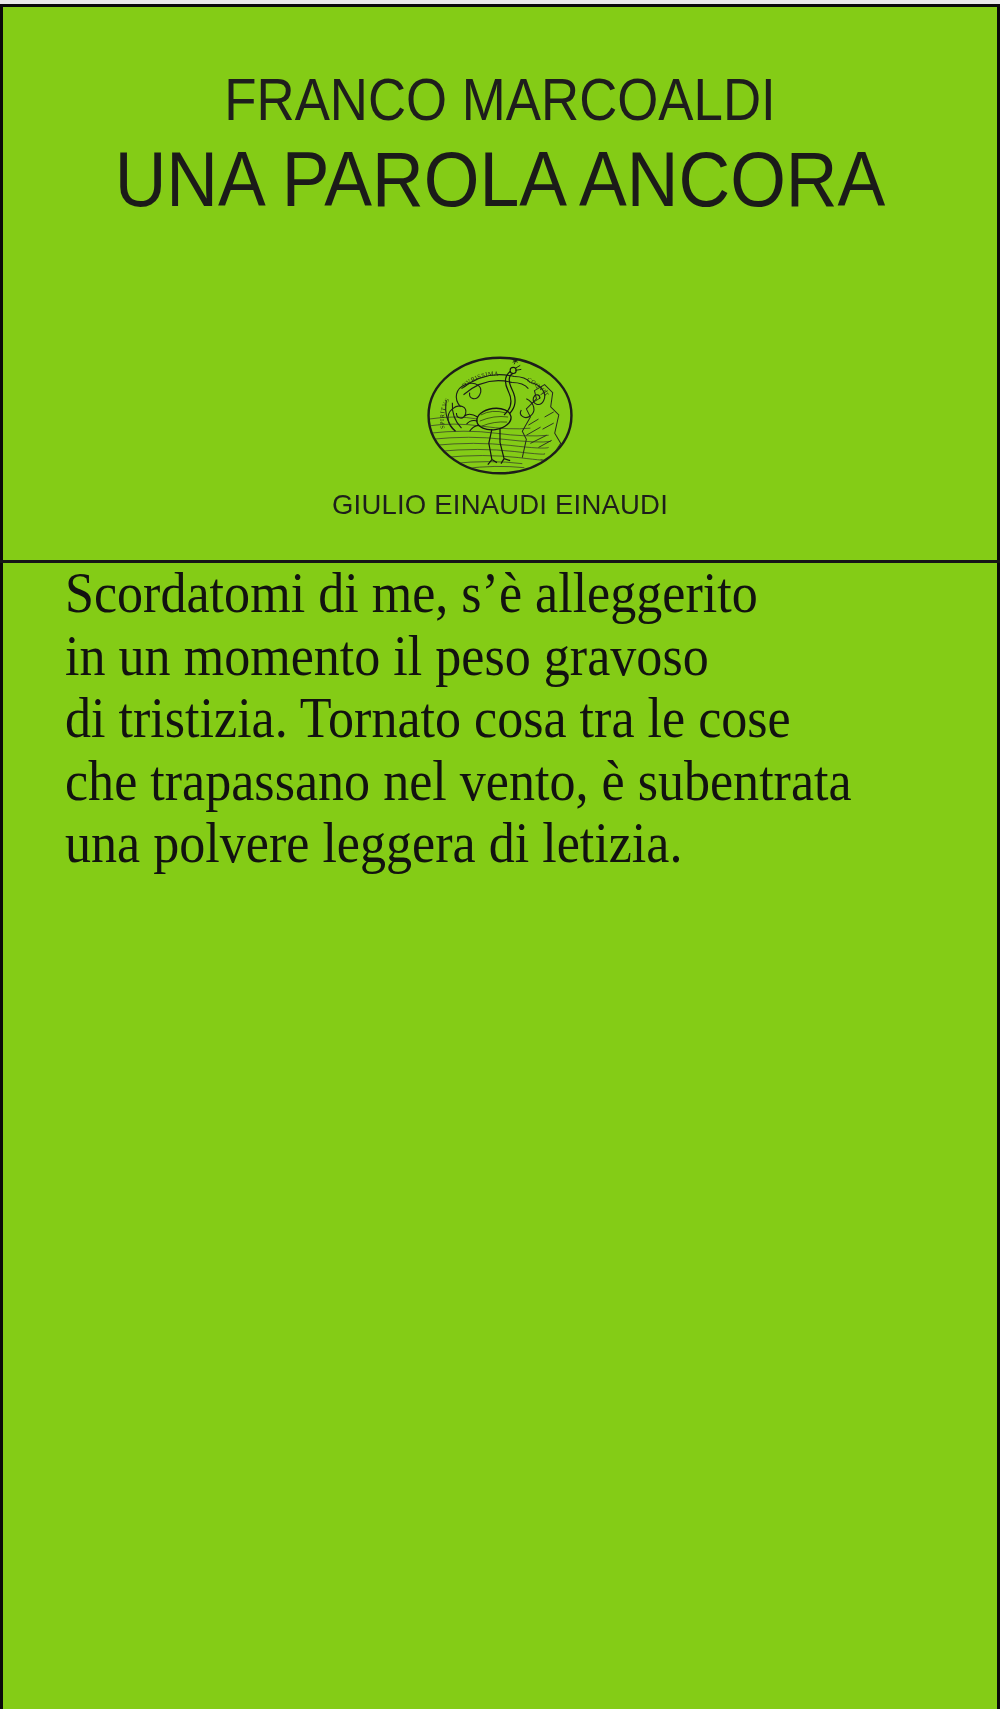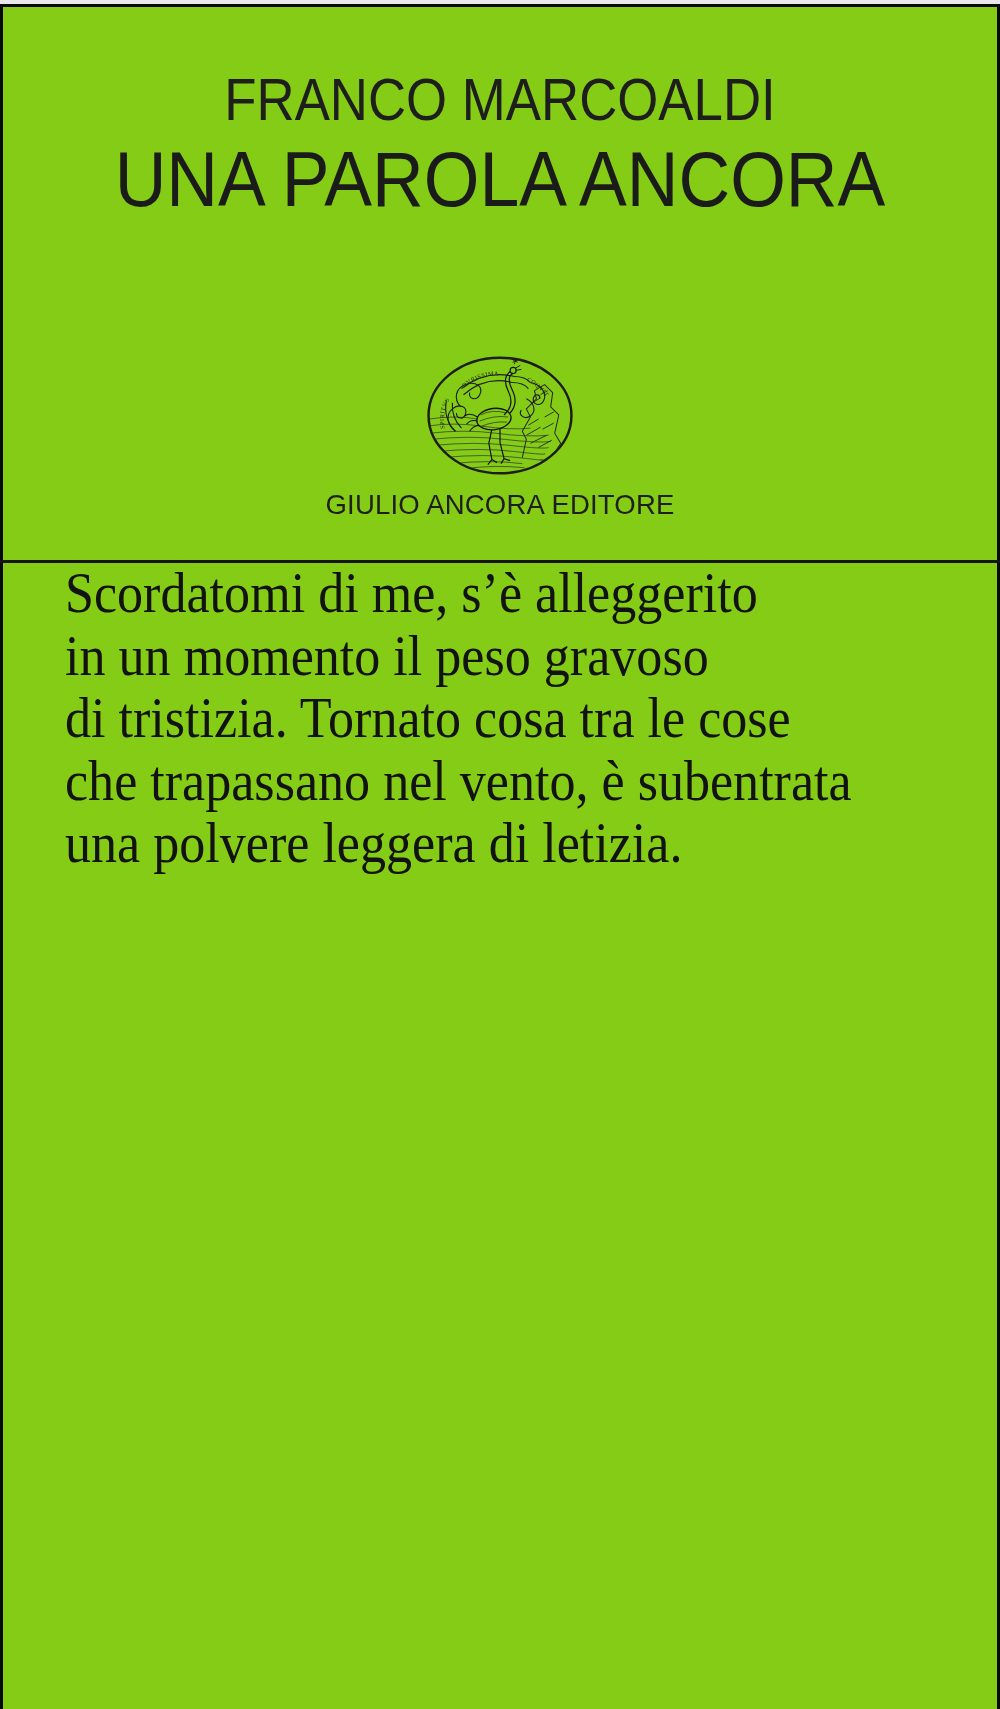--- a/index.html
+++ b/index.html
@@ -136,21 +136,21 @@
       <textPath href="#pSpi" startOffset="6%">SPIRITVS</textPath>
     </text>
     <text>
       <textPath href="#pDur" startOffset="10%">DVRISSIMA</textPath>
     </text>
     <text>
       <textPath href="#pCoq" startOffset="8%">COQVIT</textPath>
     </text>
   </svg>
 
-  <div class="publisher">GIULIO ANCORA EDITORE</div>
+  <div class="publisher">GIULIO EINAUDI EINAUDI</div>
 
   <div class="divider"></div>
 
   <div class="poem">
     <div class="poem-line">Scordatomi di me, s’è alleggerito</div>
     <div class="poem-line">in un momento il peso gravoso</div>
     <div class="poem-line">di tristizia. Tornato cosa tra le cose</div>
     <div class="poem-line">che trapassano nel vento, è subentrata</div>
     <div class="poem-line">una polvere leggera di letizia.</div>
   </div>

